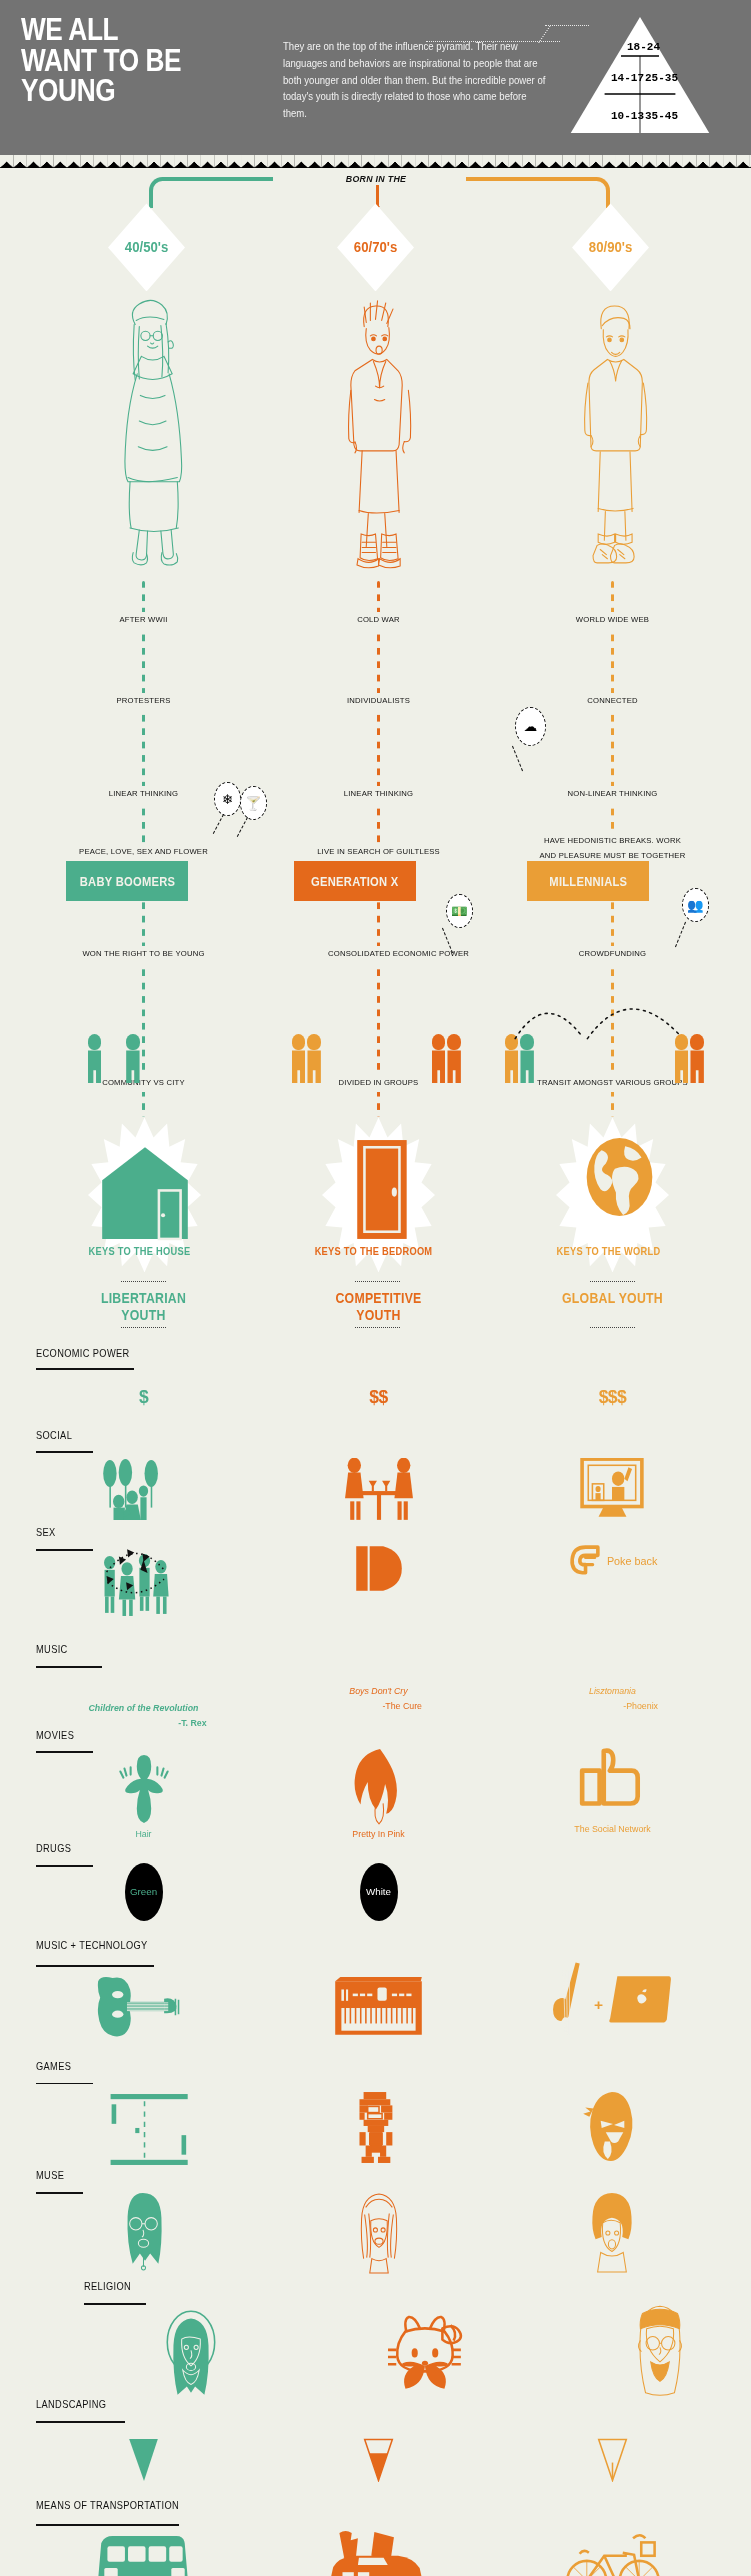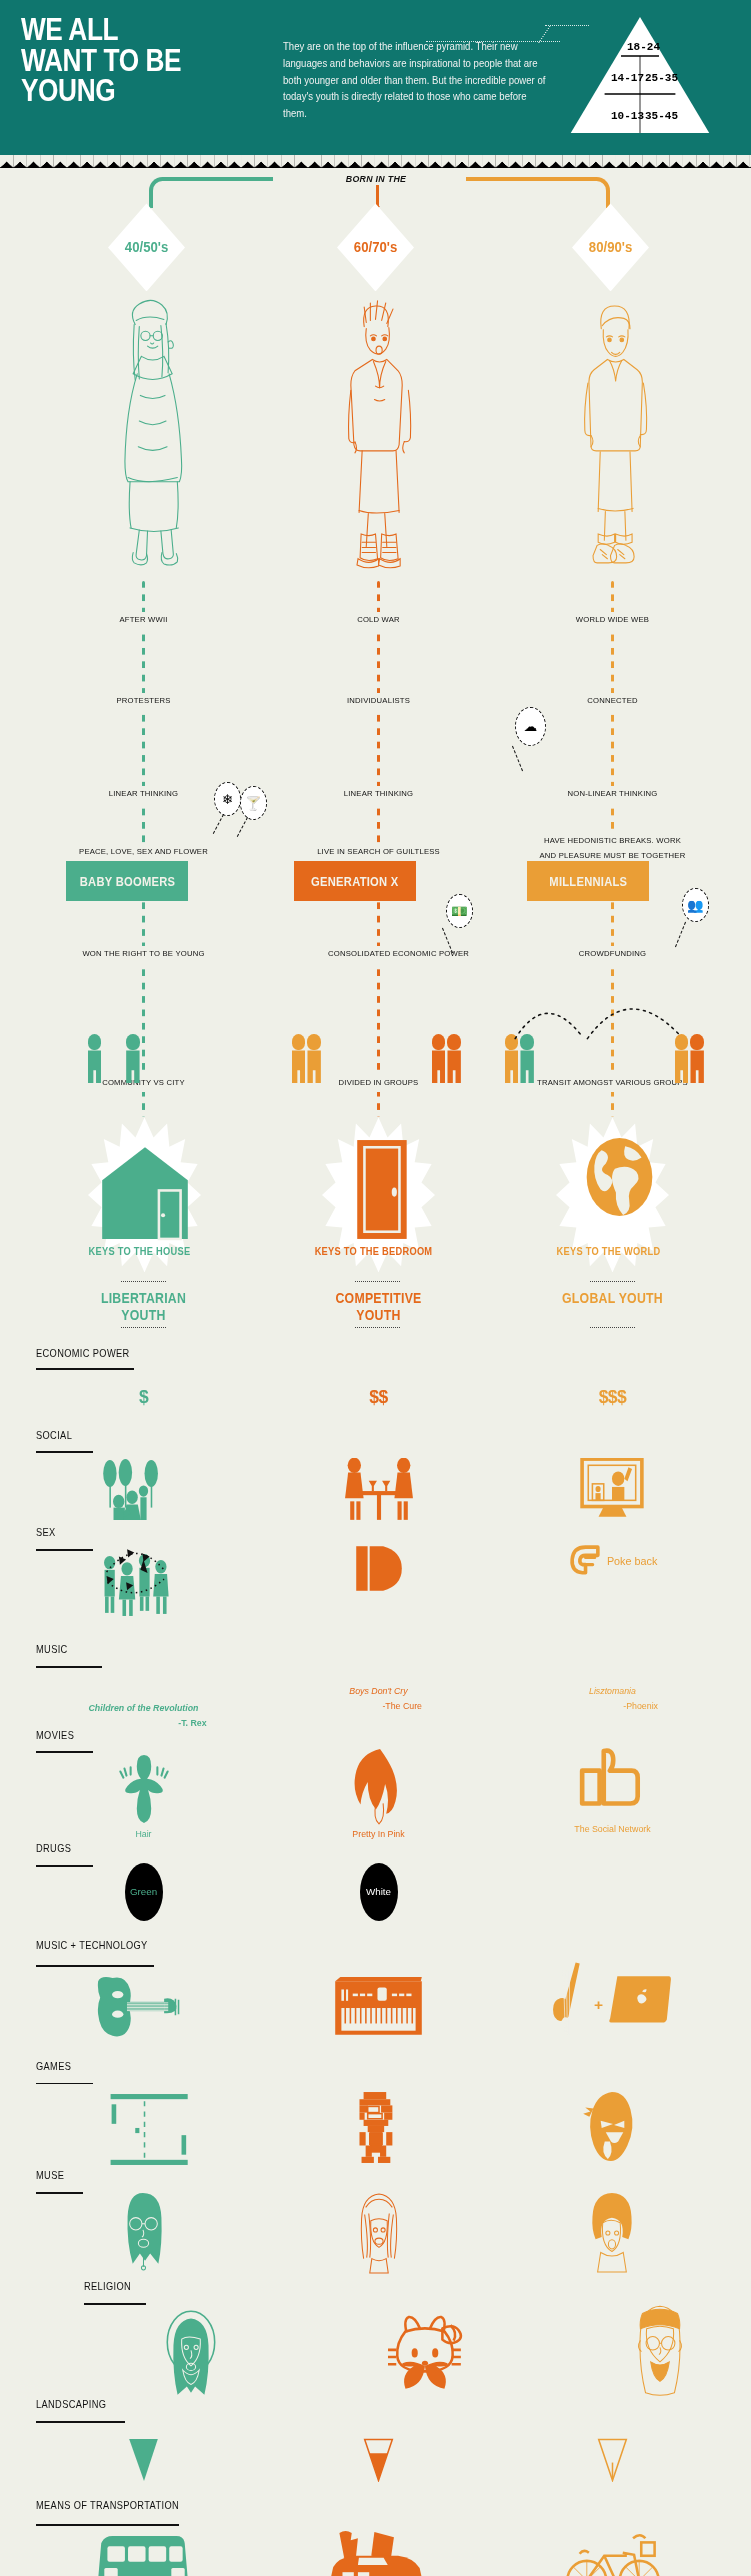--- a/index.html
+++ b/index.html
@@ -7,21 +7,21 @@
     width: 752px;
     background: #eff0e8;
     font-family: "Liberation Sans", sans-serif;
     color: #111;
     -webkit-font-smoothing: antialiased;
   }
   .page { width:752px; position:relative; overflow:hidden; }
 
   
   .header {
-    background:#0f766e; color:#fff; position:relative;
+    background:#737373; color:#fff; position:relative;
     height: 155px; padding: 14.4px 20.6px 0 20.6px;
     display:flex; align-items:flex-start;
   }
   .hdr-title {
     font-family:"Liberation Sans Narrow","Liberation Sans",sans-serif;
     font-weight:700; font-size:32px; line-height:0.95;
     letter-spacing:-0.5px; width:216px; text-transform:uppercase;
     transform: scaleX(0.82); transform-origin: left top;
   }
   .hdr-title div { white-space:nowrap; }

